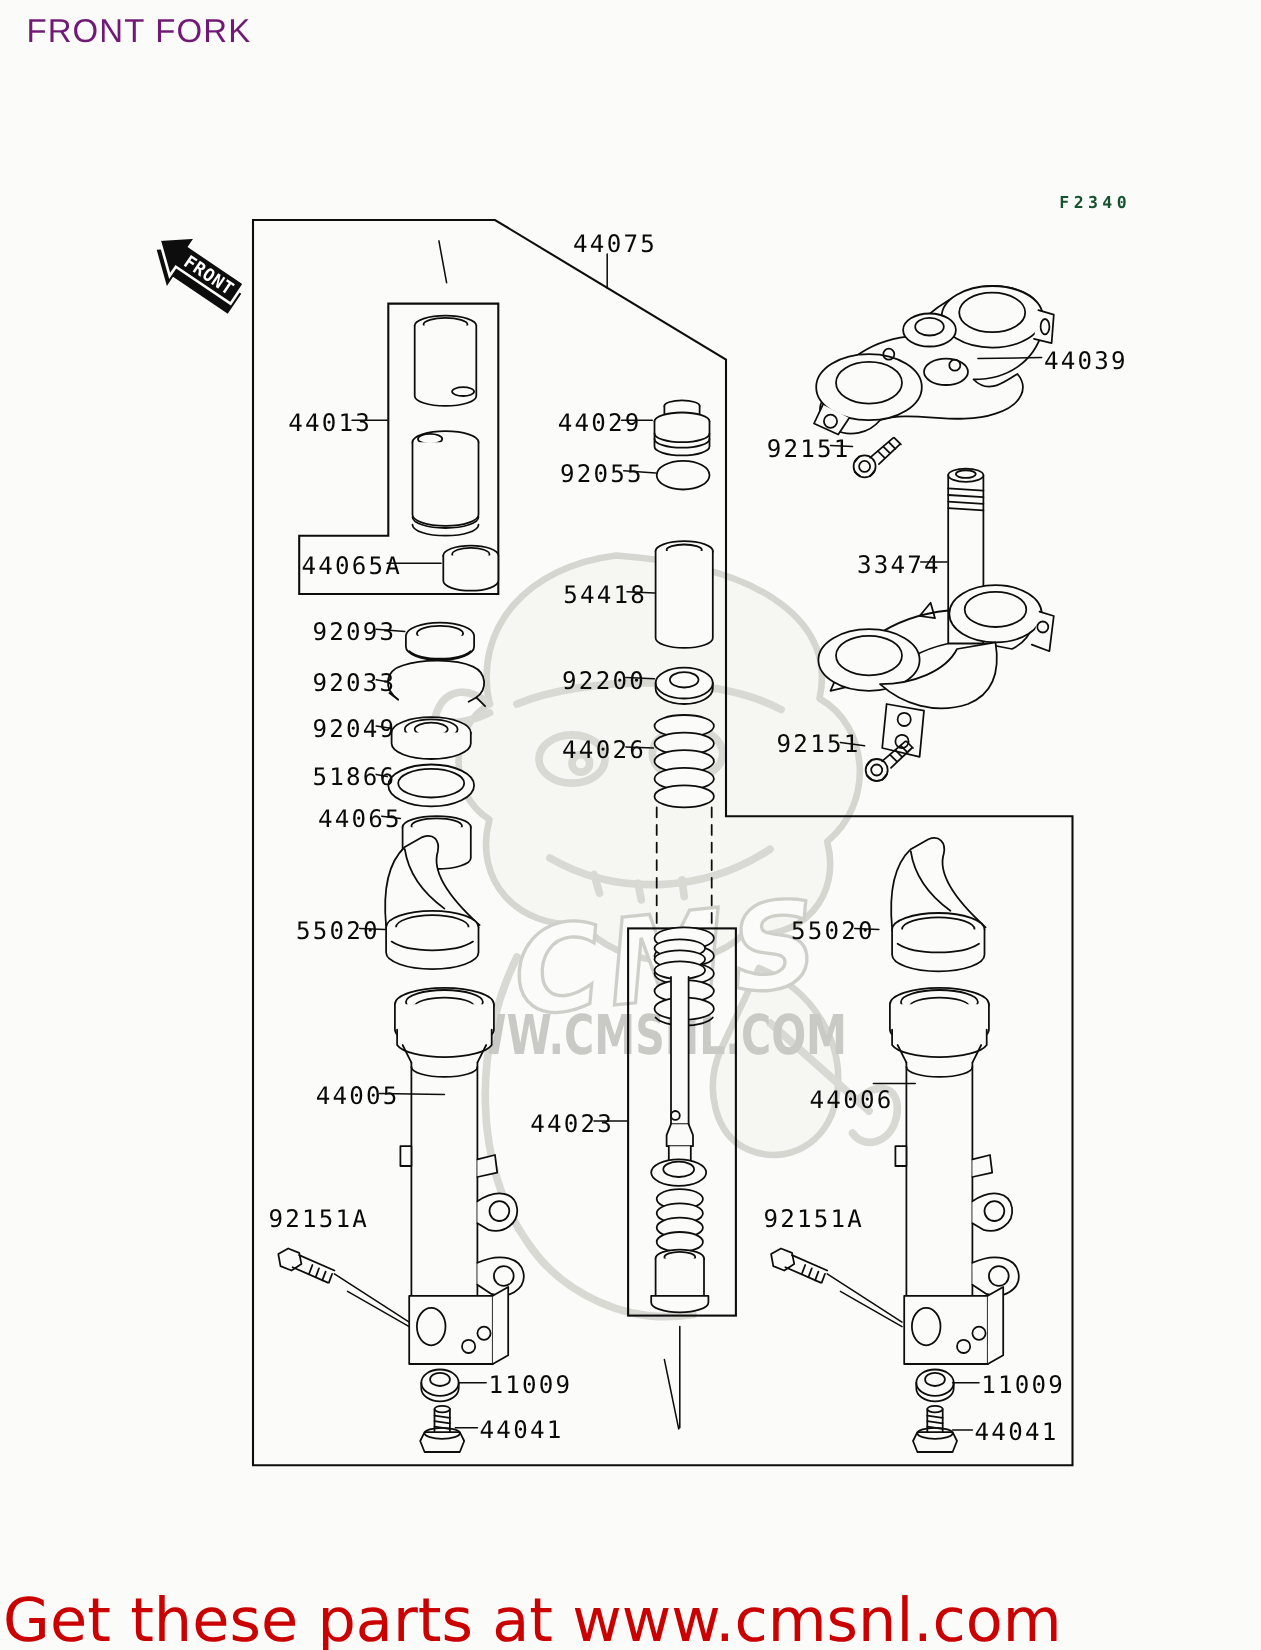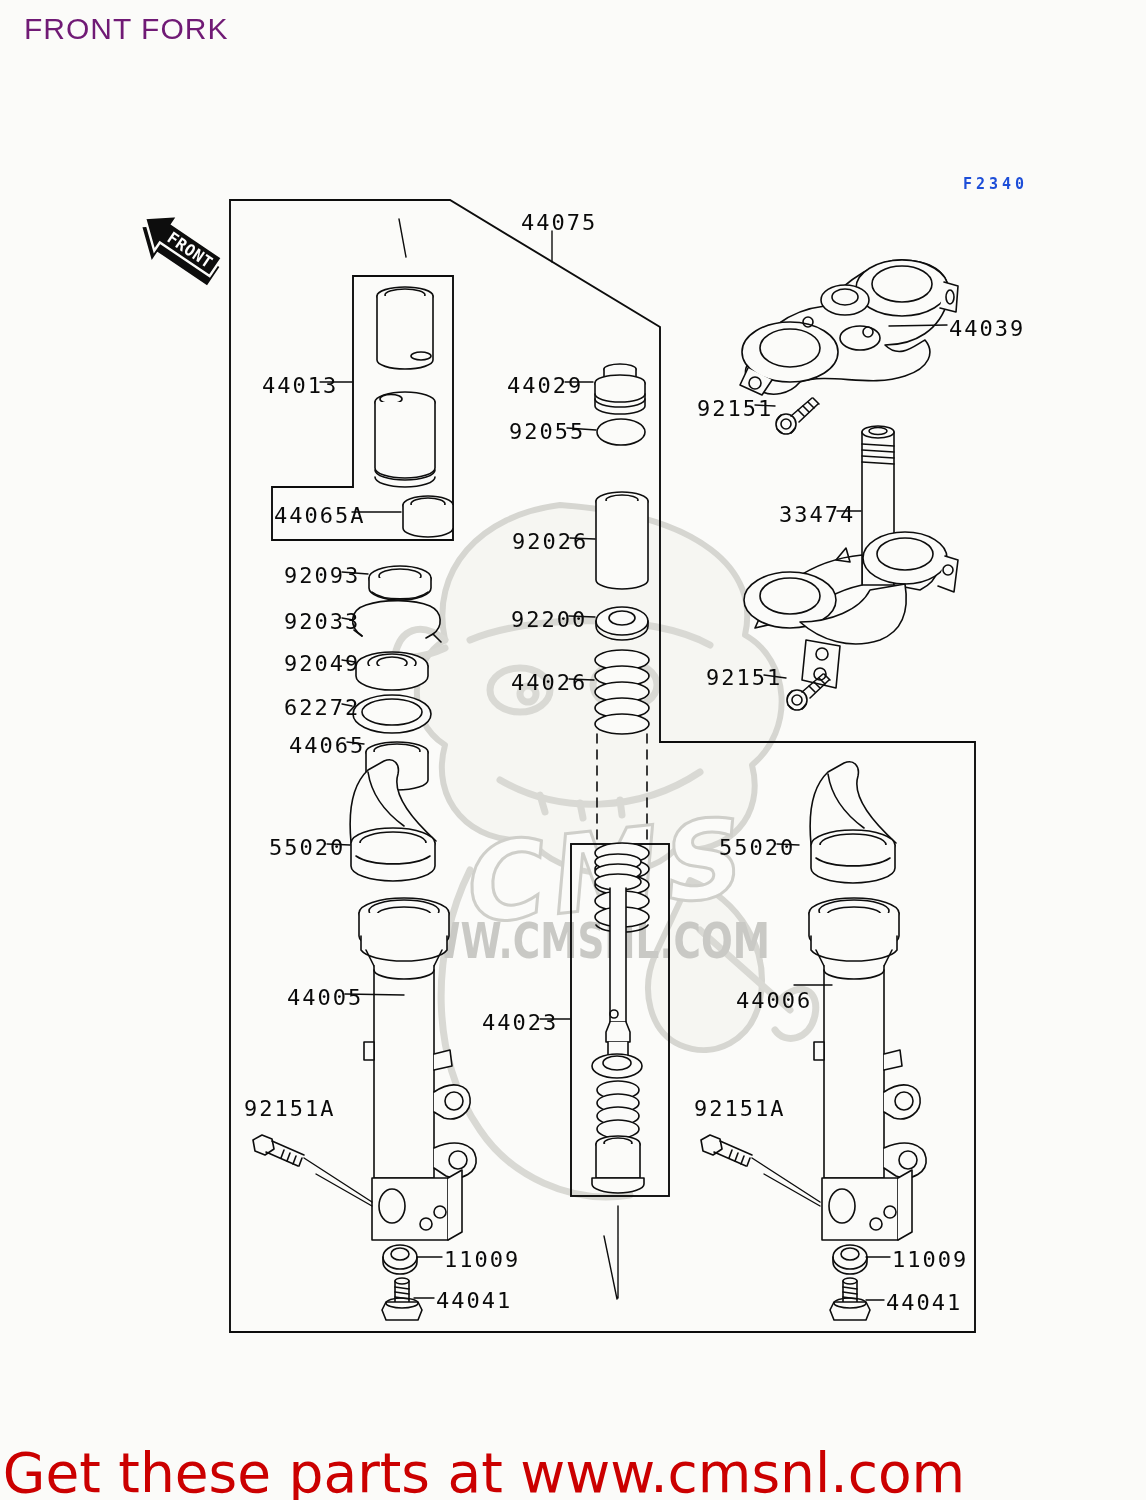--- a/index.html
+++ b/index.html
@@ -8,21 +8,21 @@
     background:#fbfbf9;
     font-family:"Liberation Sans", sans-serif;
   }
   .page-title{
     position:absolute;left:24px;top:12px;
     font-size:30px;color:#701a75;letter-spacing:1px;
     font-family:"Liberation Sans", sans-serif;
   }
   .fig-code{
     position:absolute;left:963px;top:175px;
-    font-size:15px;font-weight:bold;color:#1d4ed8;
+    font-size:15px;font-weight:bold;color:#14532d;
     font-family:"DejaVu Sans Mono", monospace;letter-spacing:4px;
   }
   .plabel{
     position:absolute;white-space:nowrap;
     font-family:"DejaVu Sans Mono", monospace;
     font-size:22px;color:#0a0a0a;letter-spacing:2px;
   }
   .footer-link{
     position:absolute;left:0;top:1441px;width:968px;
     text-align:center;font-size:55px;color:#cb0000;
@@ -326,25 +326,25 @@
     <text x="30" y="7" fill="#ffffff" font-family="DejaVu Sans Mono, monospace" font-size="16" font-weight="bold" letter-spacing="0.5">FRONT</text>
   </g>
 </svg>
 
 <div class="plabel" style="left:521px;top:210px">44075</div>
 <div class="plabel" style="left:262px;top:373px">44013</div>
 <div class="plabel" style="left:274px;top:503px">44065A</div>
 <div class="plabel" style="left:284px;top:563px">92093</div>
 <div class="plabel" style="left:284px;top:609px">92033</div>
 <div class="plabel" style="left:284px;top:651px">92049</div>
-<div class="plabel" style="left:284px;top:695px">62272</div>
+<div class="plabel" style="left:284px;top:695px">51866</div>
 <div class="plabel" style="left:289px;top:733px">44065</div>
 <div class="plabel" style="left:507px;top:373px">44029</div>
 <div class="plabel" style="left:509px;top:419px">92055</div>
-<div class="plabel" style="left:512px;top:529px">92026</div>
+<div class="plabel" style="left:512px;top:529px">54418</div>
 <div class="plabel" style="left:511px;top:607px">92200</div>
 <div class="plabel" style="left:511px;top:670px">44026</div>
 <div class="plabel" style="left:269px;top:835px">55020</div>
 <div class="plabel" style="left:287px;top:985px">44005</div>
 <div class="plabel" style="left:482px;top:1010px">44023</div>
 <div class="plabel" style="left:244px;top:1096px">92151A</div>
 <div class="plabel" style="left:444px;top:1247px">11009</div>
 <div class="plabel" style="left:436px;top:1288px">44041</div>
 <div class="plabel" style="left:949px;top:316px">44039</div>
 <div class="plabel" style="left:697px;top:396px">92151</div>

